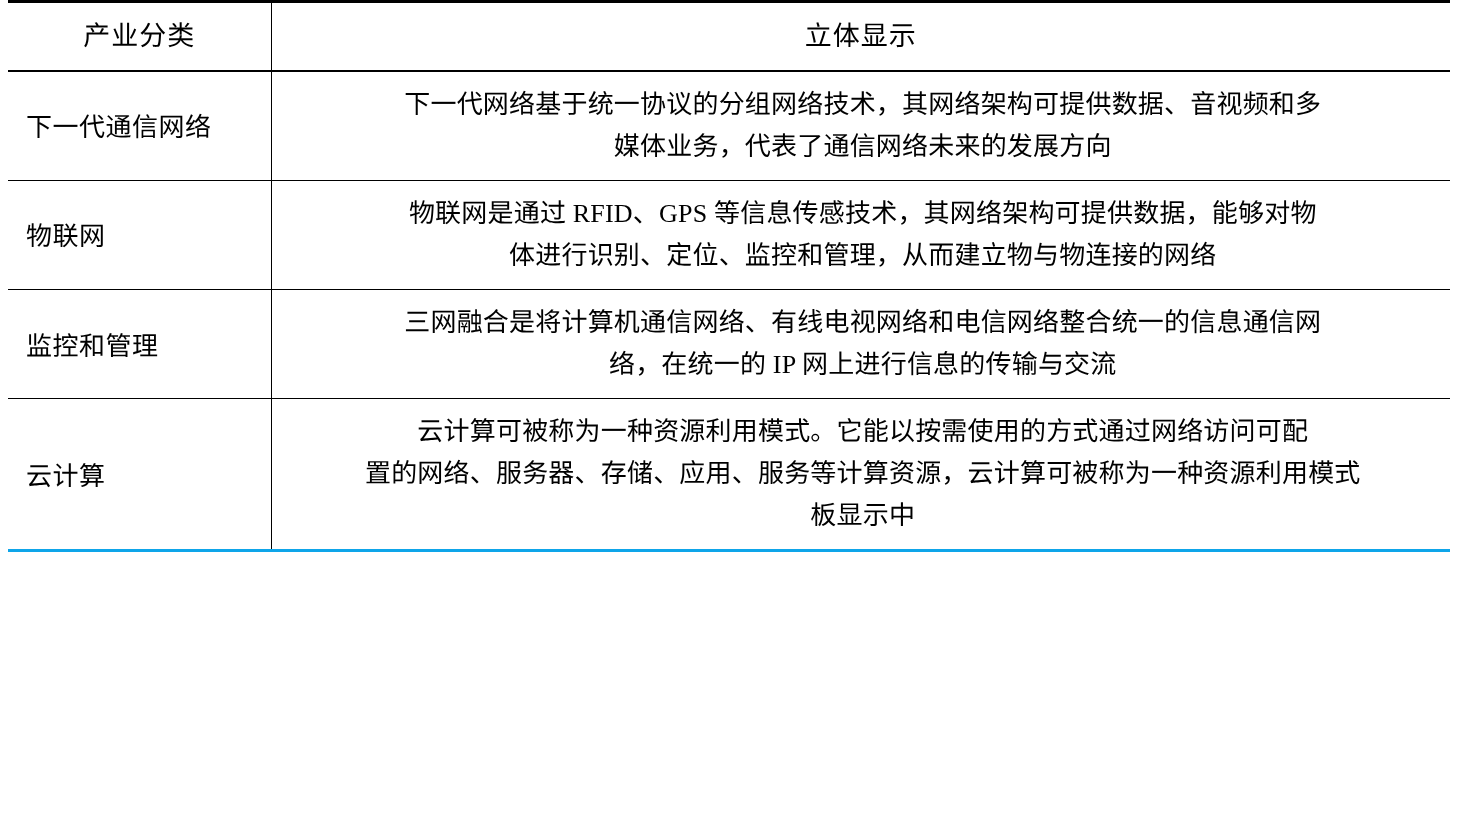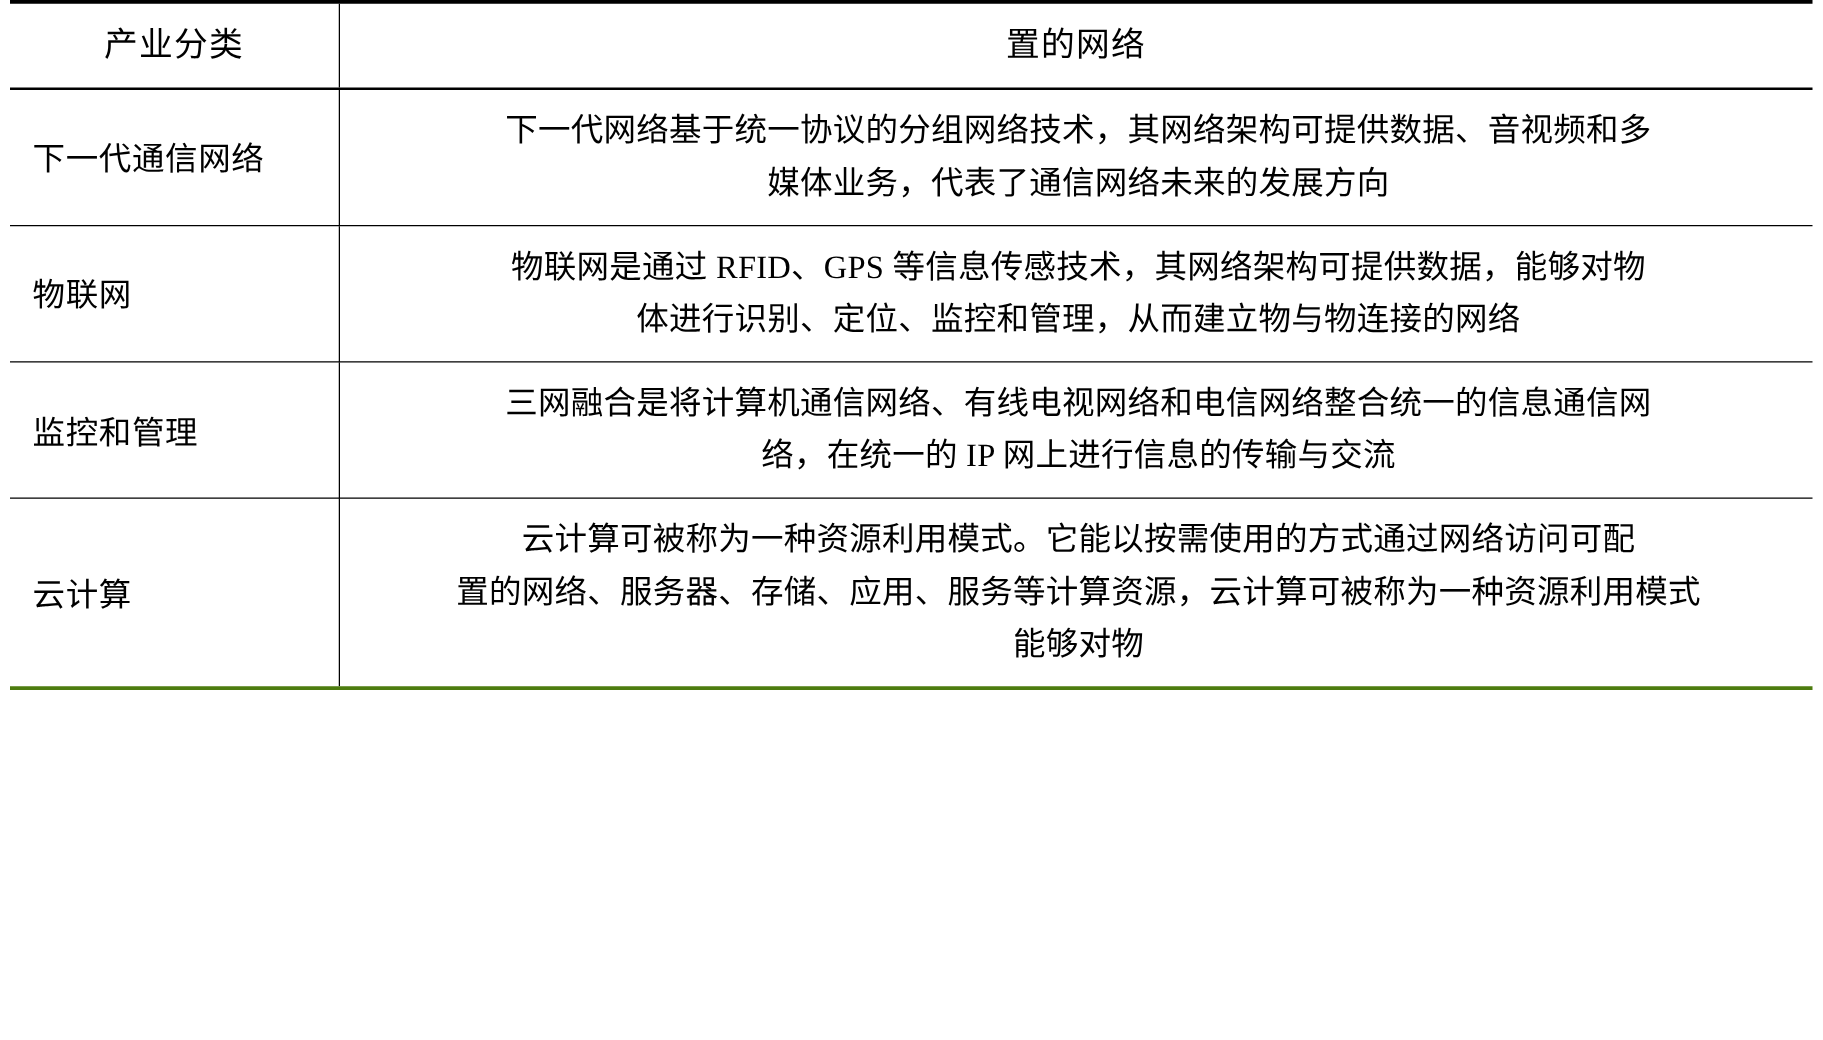--- a/index.html
+++ b/index.html
@@ -31,21 +31,21 @@
 
   
   table.industry-table tr.head-row > th {
     border-top: 3px solid #000;
     border-bottom: 2px solid #000;
   }
   table.industry-table tr.body-row > td {
     border-bottom: 1.5px solid #000;
   }
   table.industry-table tr.body-row.last > td {
-    border-bottom: 3px solid #4d7c0f;
+    border-bottom: 3px solid #0ea5e9;
   }
   table.industry-table th.col-cat,
   table.industry-table td.col-cat {
     border-right: 1.5px solid #000;
   }
 
   th, td {
     vertical-align: middle;
     padding: 0;
   }
@@ -82,21 +82,21 @@
 
 <div class="page">
   <table class="industry-table">
     <colgroup>
       <col class="c1">
       <col class="c2">
     </colgroup>
     <thead>
       <tr class="head-row">
         <th class="col-cat">产业分类</th>
-        <th class="col-desc">置的网络</th>
+        <th class="col-desc">立体显示</th>
       </tr>
     </thead>
     <tbody>
       <tr class="body-row">
         <td class="col-cat">下一代通信网络</td>
         <td class="col-desc">
           <span class="desc-line">下一代网络基于统一协议的分组网络技术，其网络架构可提供数据、音视频和多</span>
           <span class="desc-line">媒体业务，代表了通信网络未来的发展方向</span>
         </td>
       </tr>
@@ -112,18 +112,18 @@
         <td class="col-desc">
           <span class="desc-line">三网融合是将计算机通信网络、有线电视网络和电信网络整合统一的信息通信网</span>
           <span class="desc-line">络，在统一的 IP 网上进行信息的传输与交流</span>
         </td>
       </tr>
       <tr class="body-row last">
         <td class="col-cat">云计算</td>
         <td class="col-desc">
           <span class="desc-line">云计算可被称为一种资源利用模式。它能以按需使用的方式通过网络访问可配</span>
           <span class="desc-line">置的网络、服务器、存储、应用、服务等计算资源，云计算可被称为一种资源利用模式</span>
-          <span class="desc-line">能够对物</span>
+          <span class="desc-line">板显示中</span>
         </td>
       </tr>
     </tbody>
   </table>
 </div>
 
 </body></html>

